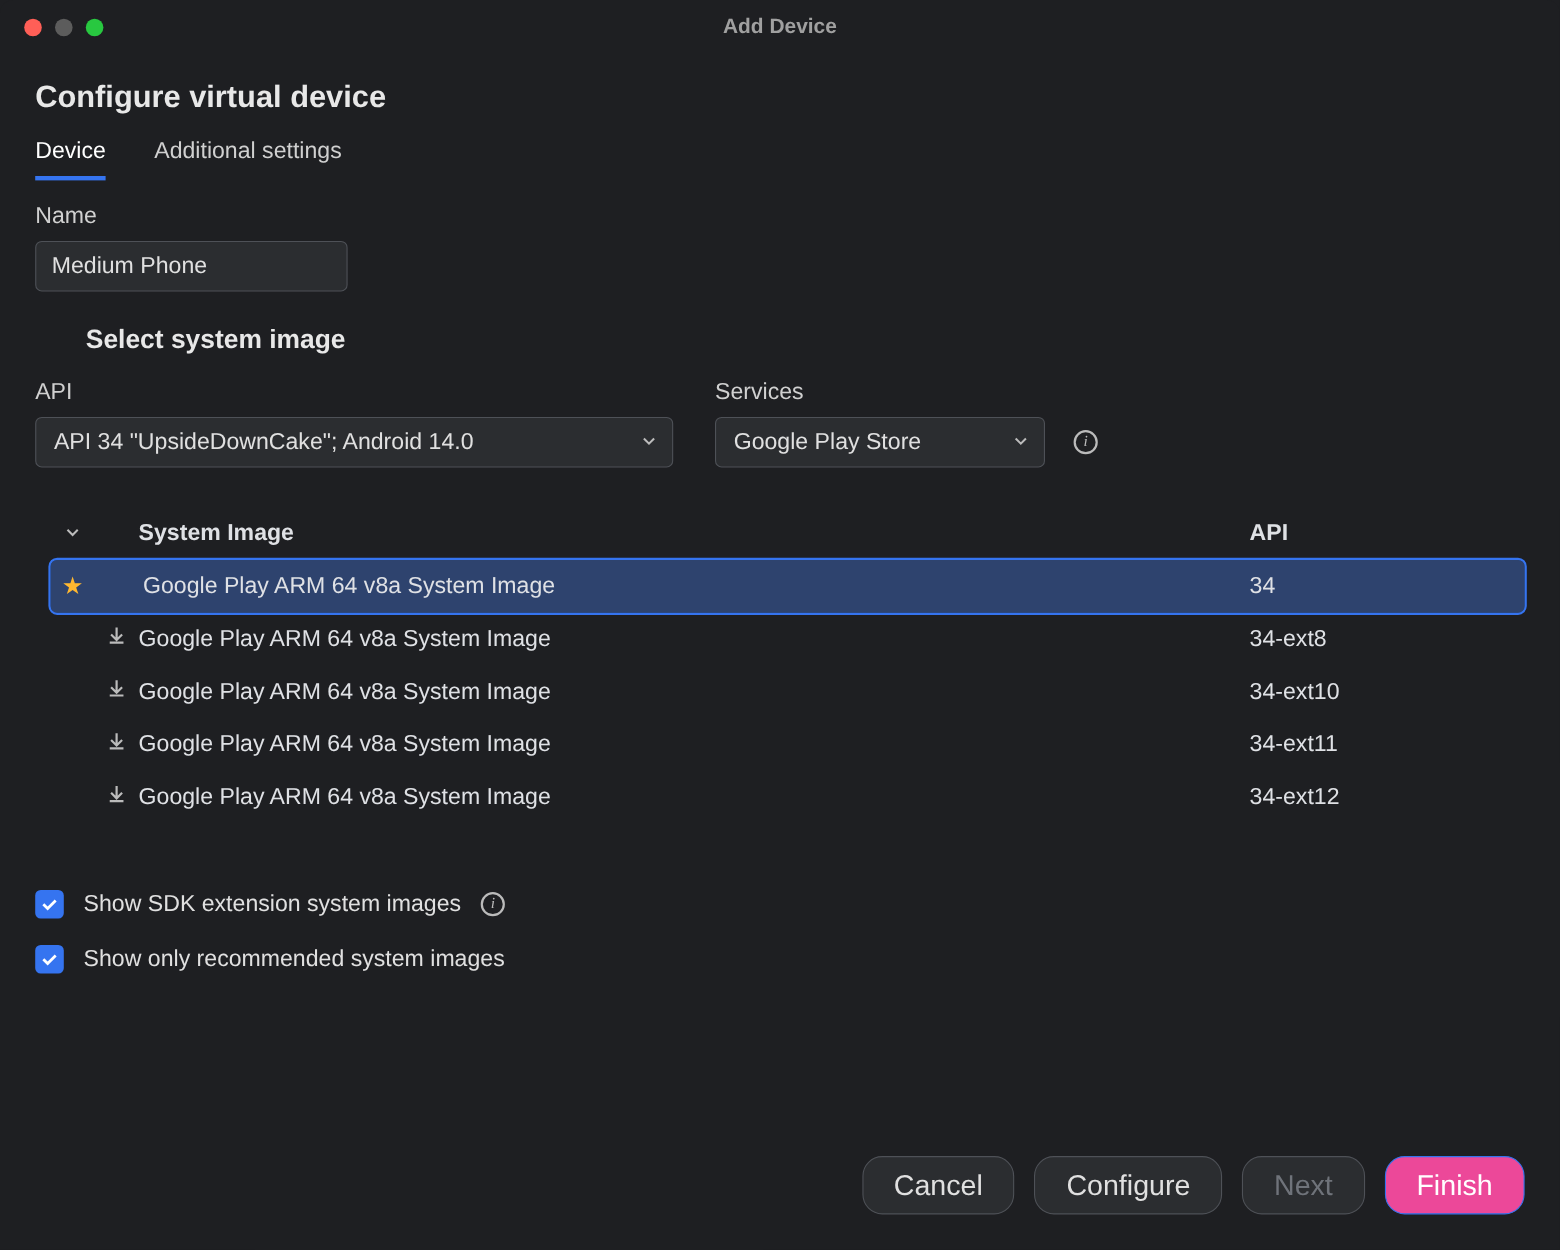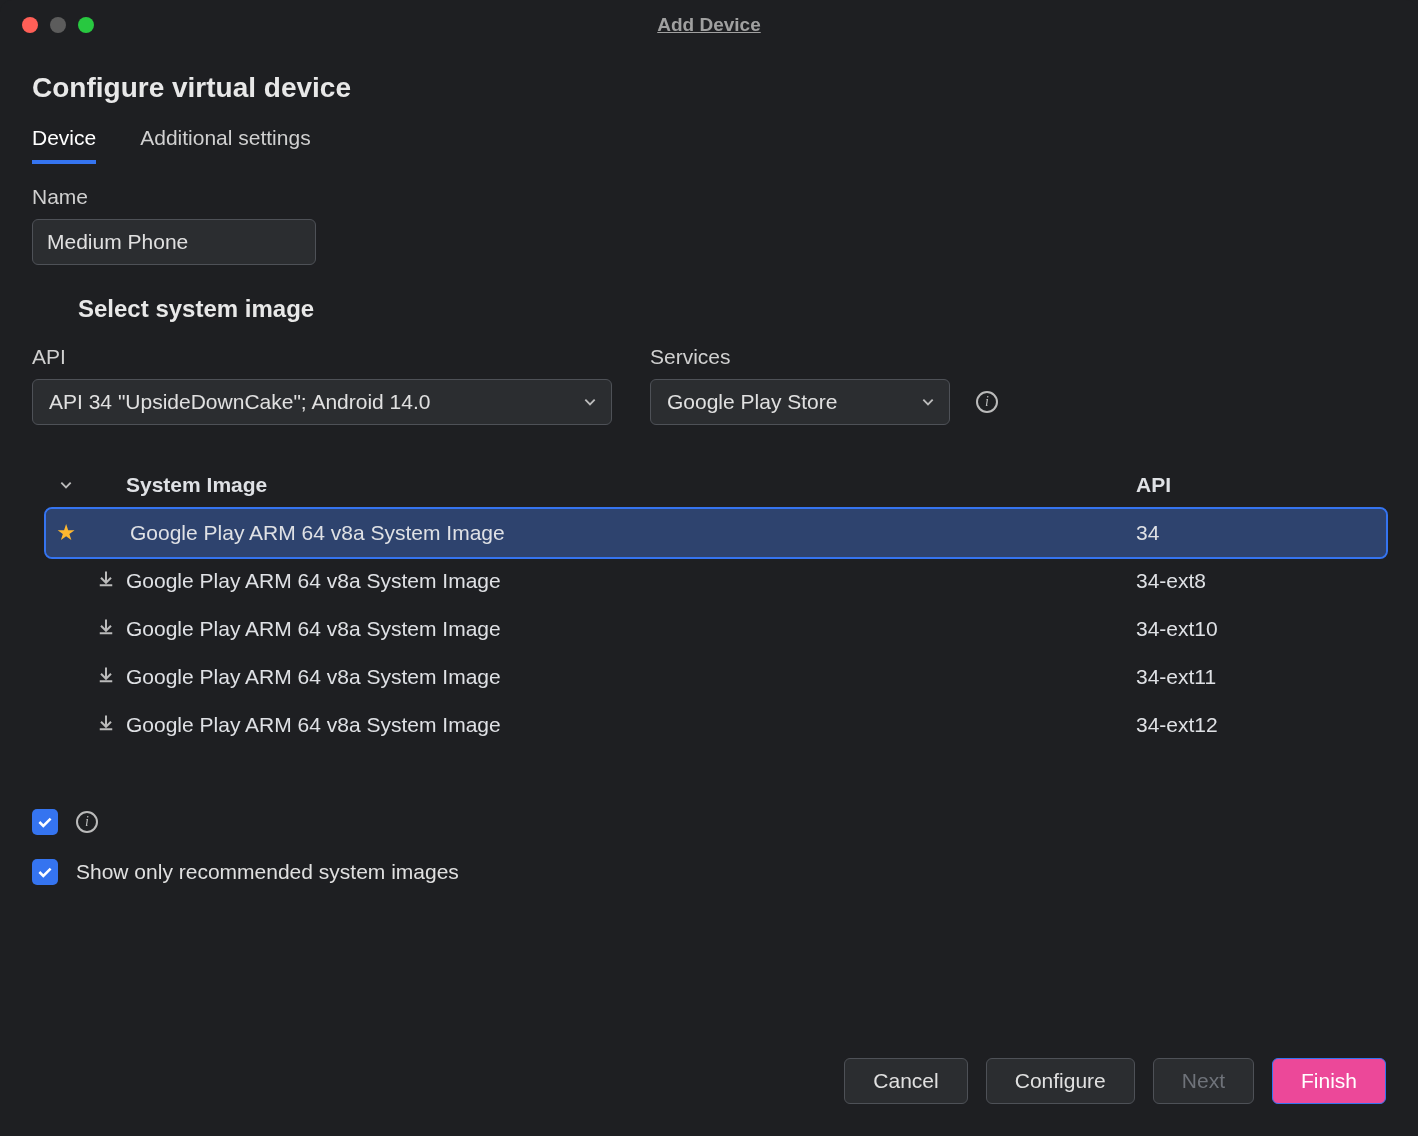--- a/index.html
+++ b/index.html
@@ -40,21 +40,20 @@
 .tl-close { background: #ff5f57; }
 .tl-min { background: #5c5c5c; }
 .tl-max { background: #28c840; }
 .title {
   position: absolute;
   left: 0; right: 0;
   text-align: center;
   font-size: 19px;
   font-weight: 600;
   color: #a0a0a0;
-  text-decoration: underline;
 }
 .content {
   padding: 22px 32px 0 32px;
   flex: 1;
   display: flex;
   flex-direction: column;
 }
 h1 {
   font-size: 28px;
   font-weight: 600;
@@ -189,23 +188,23 @@
 .checkbox-label { font-size: 21px; color: #e0e0e0; }
 .footer {
   display: flex;
   justify-content: flex-end;
   gap: 18px;
   padding: 28px 32px 32px 0;
 }
 .btn {
   background: #2b2d30;
   border: 1px solid #4e5157;
-  border-radius: 6px;
+  border-radius: 18px;
   padding: 10px 28px;
-  font-size: 21px;
+  font-size: 26px;
   color: #e0e0e0;
   cursor: pointer;
 }
 .btn.primary {
   background: #ec4899;
   border-color: #3574f0;
   color: #fff;
 }
 .btn.disabled {
   color: #6f737a;
@@ -330,20 +329,21 @@
         </div>
     </div>
 
     <div class="checkboxes">
       <div class="checkbox-row">
         <div class="checkbox">
           <svg viewBox="0 0 16 16">
               <path d="M3 8 L6.5 11.5 L13 5" stroke="#fff" stroke-width="2.2" fill="none"></path>
             </svg>
         </div>
+        <span class="checkbox-label">Show SDK extension system images</span>
         <span class="info-icon" style="margin-bottom:0">i</span>
       </div>
       <div class="checkbox-row">
         <div class="checkbox">
           <svg viewBox="0 0 16 16">
               <path d="M3 8 L6.5 11.5 L13 5" stroke="#fff" stroke-width="2.2" fill="none"></path>
             </svg>
         </div>
         <span class="checkbox-label">Show only recommended system images</span>
       </div>

